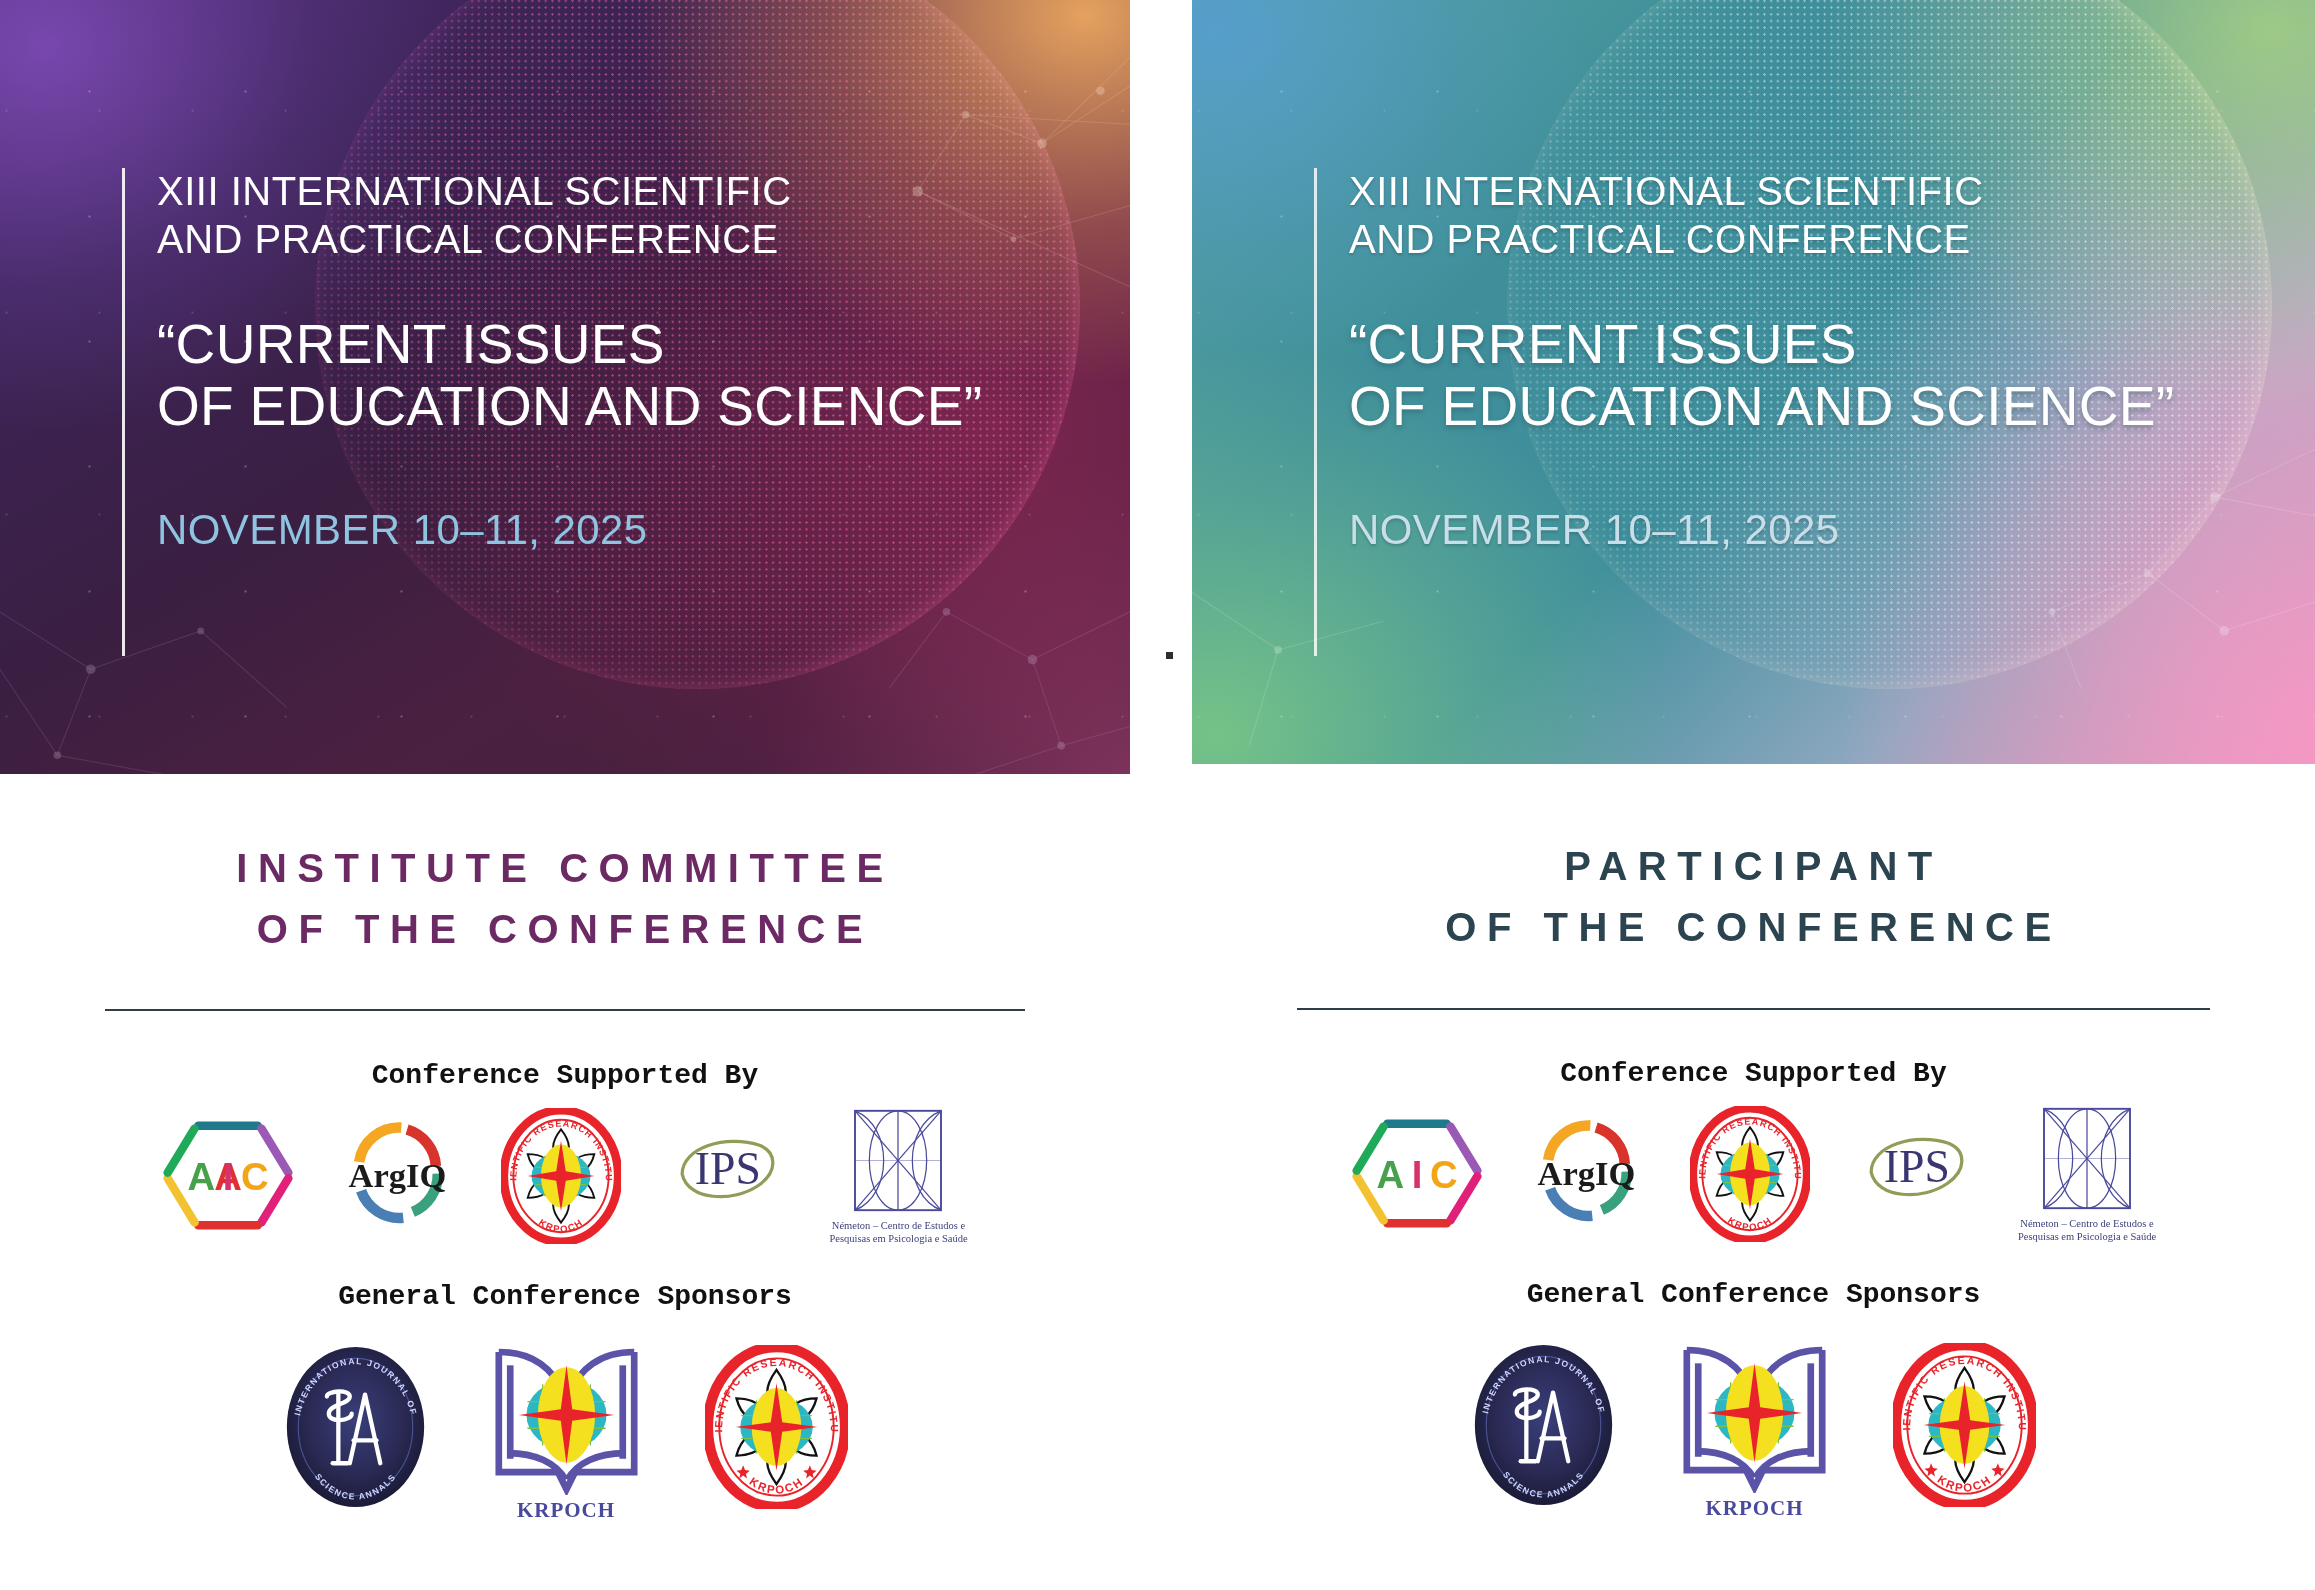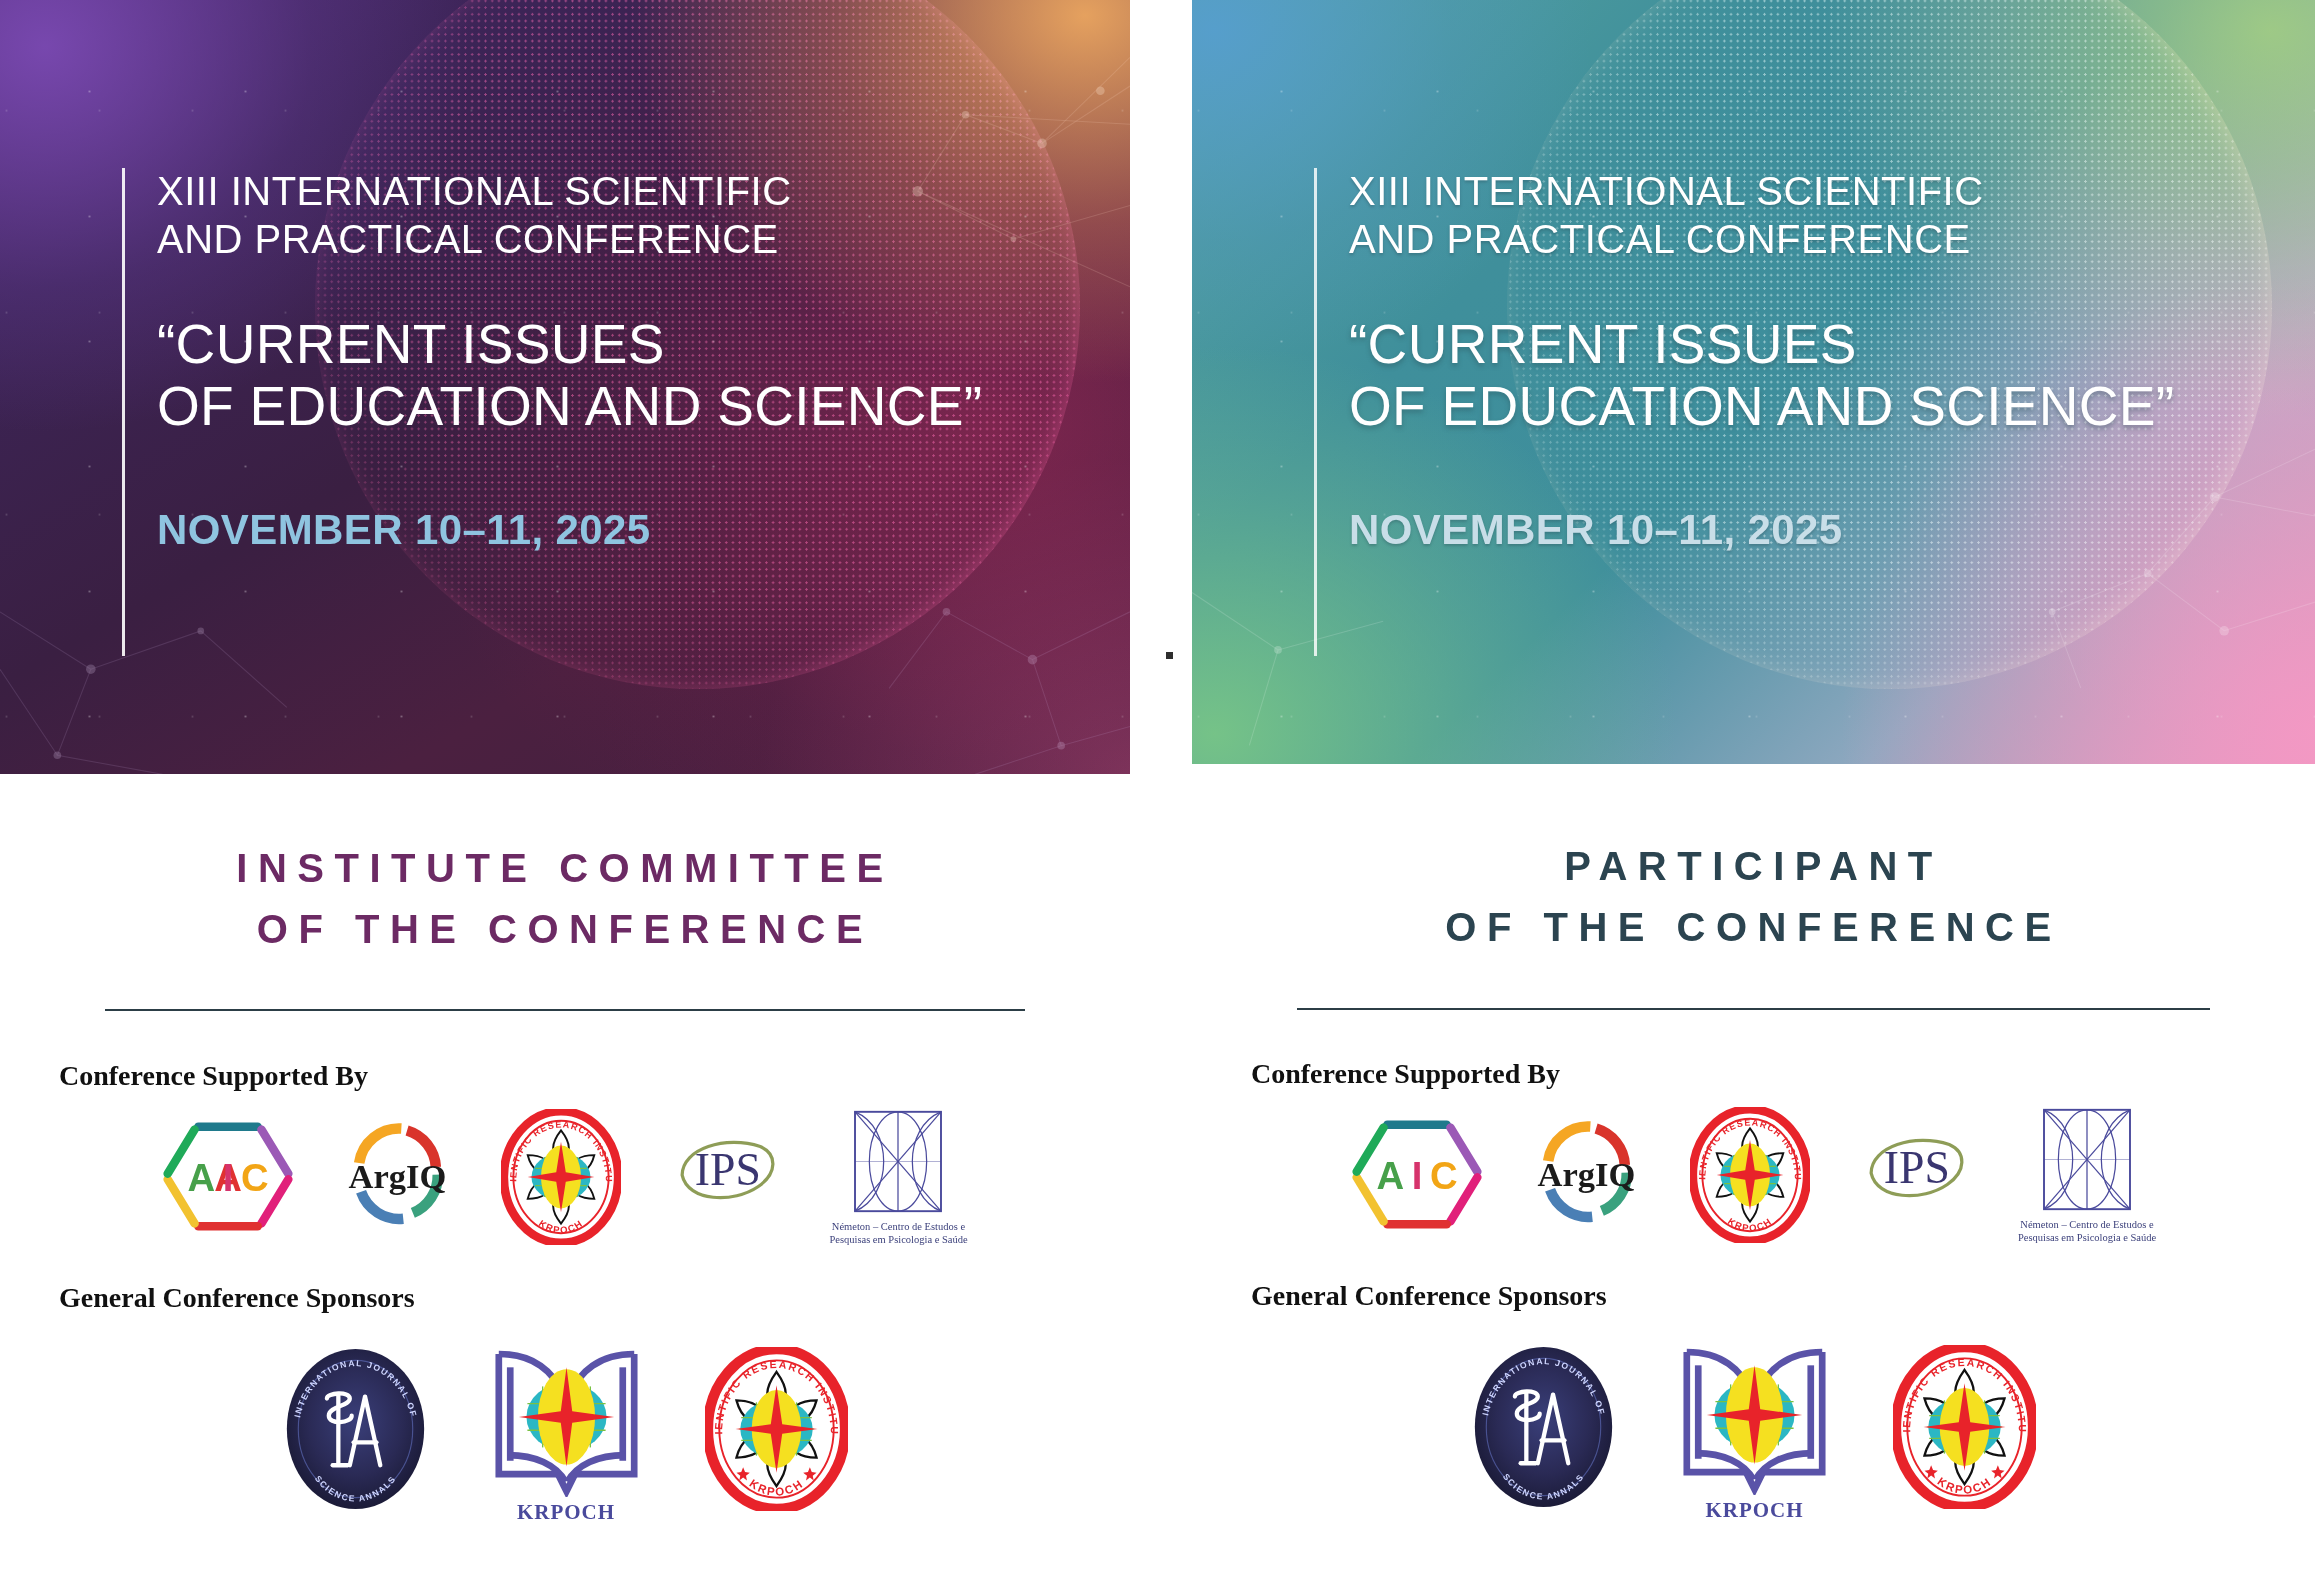--- a/index.html
+++ b/index.html
@@ -105,21 +105,21 @@
     line-height: 1.13;
     letter-spacing: 0.3px;
     color: #ffffff;
     white-space: pre-line;
   }
   .banner-right .headline { text-shadow: 0 2.9px 4.8px rgba(40,70,80,.38); }
 
   .dates {
     margin-top: 69px;
     font-family: "Liberation Sans", sans-serif;
-    font-weight: 700;
+    font-weight: 400;
     font-size: 42px;
     letter-spacing: 0.4px;
     color: #8fc4e0;
   }
   .banner-right .dates { color: #c8dee8; text-shadow: 0 1.9px 2.9px rgba(40,70,80,.32); }
 
   
   .body { position: relative; padding: 0 59px; }
 
   .cert-title {
@@ -131,21 +131,22 @@
     white-space: pre-line;
   }
   .cert-left  .cert-title { font-size: 40px; color: #6c2a64; margin-top: 64px; }
   .cert-right .cert-title { font-size: 40px; color: #2b4450; margin-top: 72px; }
 
   .divider { height: 2.9px; background: #2c3e46; margin: 0 46px; }
   .cert-left  .divider { margin-top: 49px; }
   .cert-right .divider { margin-top: 50px; }
 
   .section-label {
-    font-family: Liberation Serif, serif;
+    text-align: center;
+    font-family: Liberation Mono, monospace;
     font-weight: 700;
     font-size: 28px;
     color: #111111;
   }
   .cert-left  .lbl-supported { margin-top: 49px; }
   .cert-right .lbl-supported { margin-top: 48px; }
   .lbl-sponsors { margin-top: 36px; }
 
   .logo-row {
     display: flex;

